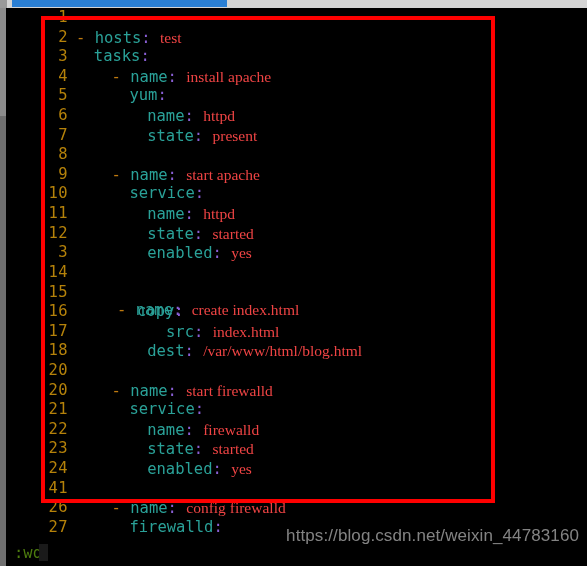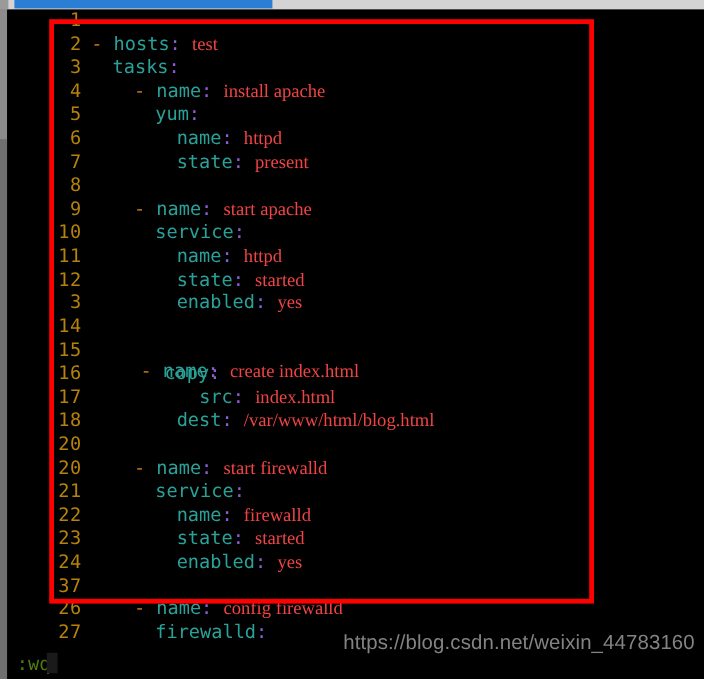--- a/index.html
+++ b/index.html
@@ -192,21 +192,21 @@
         <div class="row"><span class="lineno">15</span><span class="codetext" style="left: 111px; margin-top: 17px;"><span class="t-dash">- </span><span class="t-key">name</span><span class="t-colon">: </span><span class="t-val">create index.html</span></span></div>
         <div class="row"><span class="lineno">16</span><span class="codetext" style="left: 131px;"><span class="t-key">copy</span><span class="t-colon">:</span></span></div>
         <div class="row"><span class="lineno">17</span><span class="codetext" style="left: 124px; margin-left: 36px;"><span class="t-key">src</span><span class="t-colon">: </span><span class="t-val">index.html</span></span></div>
         <div class="row"><span class="lineno">18</span><span class="codetext" style="left: 141.2px;"><span class="t-key">dest</span><span class="t-colon">: </span><span class="t-val">/var/www/html/blog.html</span></span></div>
         <div class="row"><span class="lineno">20</span><span class="codetext" style="left: 70px;"></span></div>
         <div class="row"><span class="lineno">20</span><span class="codetext" style="left: 105.6px;"><span class="t-dash">- </span><span class="t-key">name</span><span class="t-colon">: </span><span class="t-val">start firewalld</span></span></div>
         <div class="row"><span class="lineno">21</span><span class="codetext" style="left: 123.4px;"><span class="t-key">service</span><span class="t-colon">:</span></span></div>
         <div class="row"><span class="lineno">22</span><span class="codetext" style="left: 141.2px;"><span class="t-key">name</span><span class="t-colon">: </span><span class="t-val">firewalld</span></span></div>
         <div class="row"><span class="lineno">23</span><span class="codetext" style="left: 141.2px;"><span class="t-key">state</span><span class="t-colon">: </span><span class="t-val">started</span></span></div>
         <div class="row"><span class="lineno">24</span><span class="codetext" style="left: 141.2px;"><span class="t-key">enabled</span><span class="t-colon">: </span><span class="t-val">yes</span></span></div>
-        <div class="row"><span class="lineno">37</span><span class="codetext" style="left: 70px;"></span></div>
+        <div class="row"><span class="lineno">41</span><span class="codetext" style="left: 70px;"></span></div>
         <div class="row"><span class="lineno">26</span><span class="codetext" style="left: 105.6px;"><span class="t-dash">- </span><span class="t-key">name</span><span class="t-colon">: </span><span class="t-val">config firewalld</span></span></div>
         <div class="row"><span class="lineno">27</span><span class="codetext" style="left: 123.4px;"><span class="t-key">firewalld</span><span class="t-colon">:</span></span></div>
       </div>
 
     <div class="redbox"></div>
 
     <div class="statusline">
       <span class="cmdtext">:wq</span>
       <span class="cursor-block"></span>
     </div>

